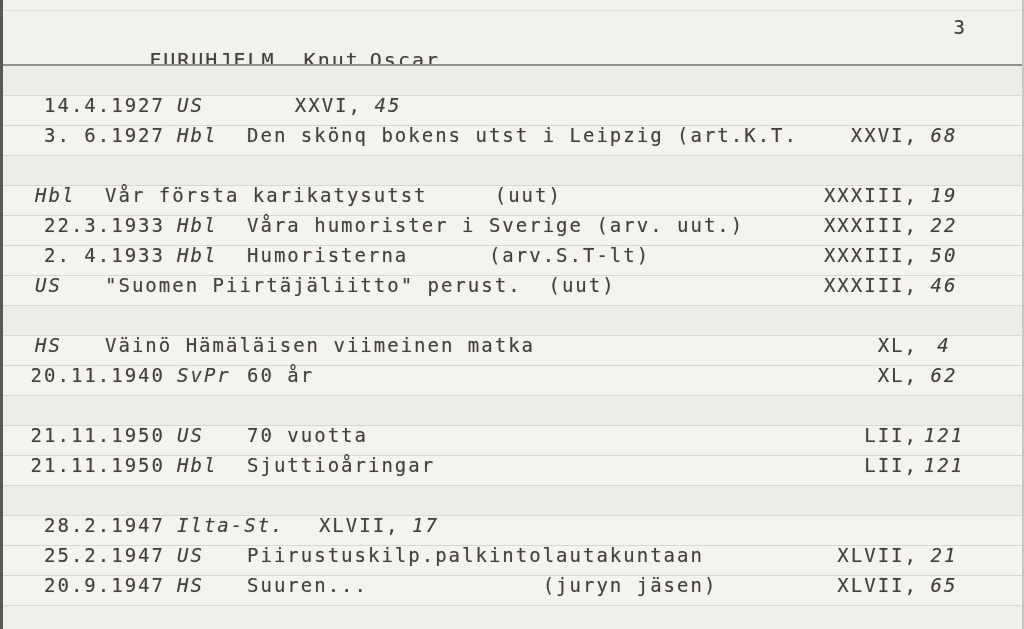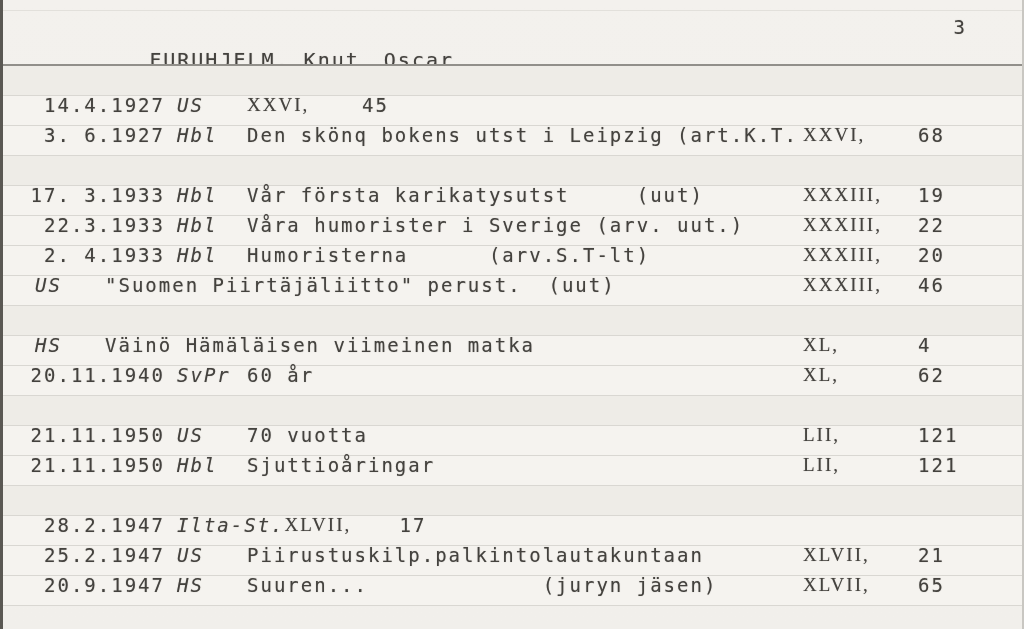--- a/index.html
+++ b/index.html
@@ -21,21 +21,21 @@
   .topline{
     position:absolute;top:10px;left:0;width:100%;height:1px;
     background:#e2e0db;
   }
   .header{
     position:absolute;top:24px;left:90px;
     font-size:20px;letter-spacing:2px;
     white-space:pre;
     text-shadow:0 0 1px rgba(68,66,62,.4);
   }
-  .header .name{margin-right:24px;}
+  .header .name{margin-right:10px;}
   .header .ul{
     border-bottom:2px solid #514f4b;
     padding-bottom:1px;
   }
   .pagenum{
     position:absolute;top:16px;right:58px;
     font-size:19px;letter-spacing:1px;
     text-shadow:0 0 1px rgba(68,66,62,.4);
   }
   .entries{
@@ -53,22 +53,22 @@
     box-sizing:border-box;
     font-size:19px;
     letter-spacing:2px;
     white-space:pre;
     text-shadow:0 0 1px rgba(68,66,62,.42);
   }
   .row.gap{background:#eeece7;}
   .c-date{flex:0 0 142px;text-align:right;white-space:pre;}
   .c-src{flex:0 0 auto;min-width:70px;margin-left:12px;white-space:pre;font-style:italic;}
   .c-entry{flex:1 1 0;min-width:0;overflow:visible;white-space:pre;}
-  .c-vol{flex:0 0 115px;white-space:pre;font-family:Liberation Serif, serif;}
-  .c-page{flex:0 0 52px;text-align:left;white-space:pre;}
+  .c-vol{flex:0 0 115px;text-align:right;white-space:pre;}
+  .c-page{flex:0 0 52px;text-align:center;white-space:pre;font-style:italic;}
 </style>
 </head>
 <body>
 
 <div class="page">
   <div class="topline"></div>
 
   <div class="header">
     <span class="name">FURUHJELM, Knut</span><span class="ul">Oscar</span>
   </div>
@@ -85,39 +85,38 @@
   </div>
       <div class="row">
     <span class="c-date">3. 6.1927</span>
     <span class="c-src">Hbl</span>
     <span class="c-entry">Den skönq bokens utst i Leipzig (art.K.T.</span>
     <span class="c-vol">XXVI,</span>
     <span class="c-page">68</span>
   </div>
       <div class="row gap"></div>
       <div class="row">
-    <span class="c-date">17. 3.1933</span>
     <span class="c-src">Hbl</span>
     <span class="c-entry">Vår första karikatysutst     (uut)</span>
     <span class="c-vol">XXXIII,</span>
     <span class="c-page">19</span>
   </div>
       <div class="row">
     <span class="c-date">22.3.1933</span>
     <span class="c-src">Hbl</span>
     <span class="c-entry">Våra humorister i Sverige (arv. uut.)</span>
     <span class="c-vol">XXXIII,</span>
     <span class="c-page">22</span>
   </div>
       <div class="row">
     <span class="c-date">2. 4.1933</span>
     <span class="c-src">Hbl</span>
     <span class="c-entry">Humoristerna      (arv.S.T-lt)</span>
     <span class="c-vol">XXXIII,</span>
-    <span class="c-page">20</span>
+    <span class="c-page">50</span>
   </div>
       <div class="row">
     <span class="c-src">US</span>
     <span class="c-entry">"Suomen Piirtäjäliitto" perust.  (uut)</span>
     <span class="c-vol">XXXIII,</span>
     <span class="c-page">46</span>
   </div>
       <div class="row gap"></div>
       <div class="row">
     <span class="c-src">HS</span>

